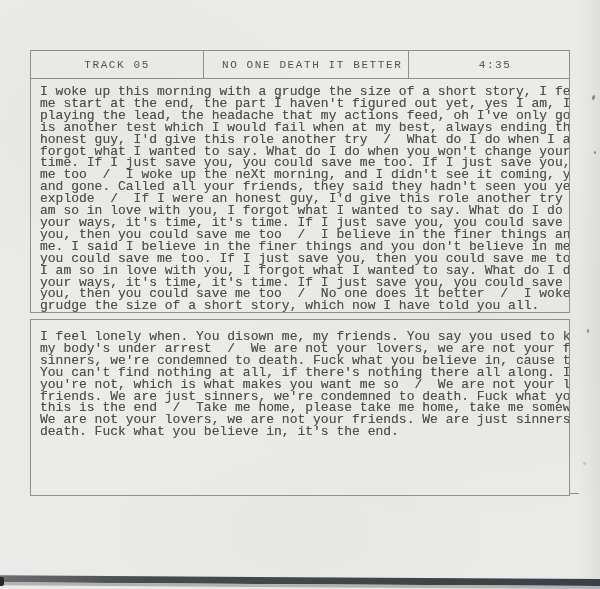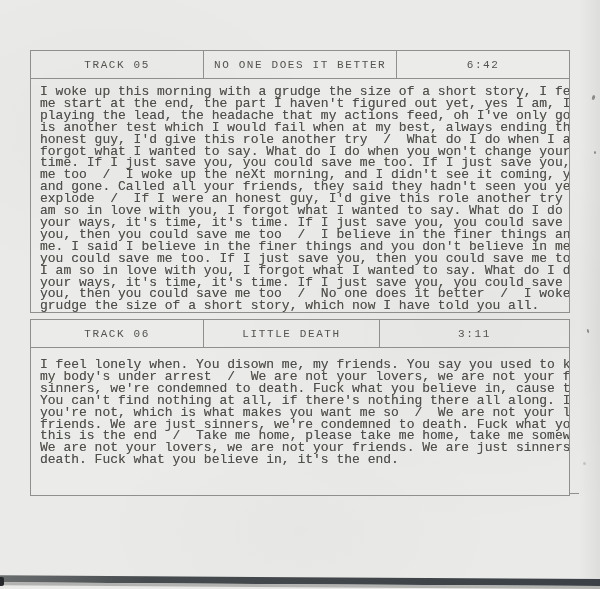--- a/index.html
+++ b/index.html
@@ -21,20 +21,21 @@
     position:absolute;left:30px;width:538px;
     border:1px solid var(--rule,#8f8f8d);
     display:flex;flex-direction:column;
     background:rgba(255,255,255,0.06);
   }
   .track-1{top:50px;height:261px;}
   .track-2{top:319px;height:175px;}
   .hdr{
     display:flex;height:27px;flex:0 0 27px;
     border-bottom:1px solid var(--rule,#8f8f8d);
+    gap:12px;
   }
   .cell{
     display:flex;align-items:center;justify-content:center;
     border-right:1px solid var(--rule,#8f8f8d);
     font-size:11px;letter-spacing:1.6px;
     color:var(--ink-hdr,#55534f);
     overflow:hidden;white-space:nowrap;
   }
   .cell:last-child{border-right:none;}
   .track-1 .c1{flex:0 0 32.0%;} .track-1 .c2{flex:0 0 35.7%;} .track-1 .c3{flex:1;}
@@ -68,22 +69,22 @@
   .speck-d{left:583px;top:462px;width:3px;height:3px;opacity:.4;}
 </style>
 </head>
 <body>
 
 <div class="sheet">
 
   <section class="track track-1">
     <div class="hdr">
       <div class="cell c1">TRACK 05</div>
-      <div class="cell c2">NO ONE DOES IT BETTER</div>
-      <div class="cell c3">6:42</div>
+      <div class="cell c2">NO ONE DEATH IT BETTER</div>
+      <div class="cell c3">4:35</div>
     </div>
     <div class="lyrics">I woke up this morning with a grudge the size of a short story, I feel, I feel so low. Let
 me start at the end, the part I haven't figured out yet, yes I am, I'm moving slow. You are
 playing the lead, the headache that my actions feed, oh I've only got myself to blame. This
 is another test which I would fail when at my best, always ending the same  /  If I were an
 honest guy, I'd give this role another try  /  What do I do when I am so in love with you, I
 forgot what I wanted to say. What do I do when you won't change your ways, it's time, it's
 time. If I just save you, you could save me too. If I just save you, then you could save
 me too  /  I woke up the neXt morning, and I didn't see it coming, your bags were packed
 and gone. Called all your friends, they said they hadn't seen you yet, my head is going to
@@ -93,25 +94,20 @@
 you, then you could save me too  /  I believe in the finer things and you don't believe in
 me. I said I believe in the finer things and you don't believe in me  /  If I just save you,
 you could save me too. If I just save you, then you could save me too  /  What do I do when
 I am so in love with you, I forgot what I wanted to say. What do I do when you won't change
 your ways, it's time, it's time. If I just save you, you could save me too. If I just save
 you, then you could save me too  /  No one does it better  /  I woke up this morning with a
 grudge the size of a short story, which now I have told you all.</div>
   </section>
 
   <section class="track track-2">
-    <div class="hdr">
-      <div class="cell c1">TRACK 06</div>
-      <div class="cell c2">LITTLE DEATH</div>
-      <div class="cell c3">3:11</div>
-    </div>
     <div class="lyrics">I feel lonely when. You disown me, my friends. You say you used to know me then. Now
 my body's under arrest  /  We are not your lovers, we are not your friends. We are just
 sinners, we're condemned to death. Fuck what you believe in, cause this is the end  /
 You can't find nothing at all, if there's nothing there all along. I'm everything that
 you're not, which is what makes you want me so  /  We are not your lovers, we are not your
 friends. We are just sinners, we're condemned to death. Fuck what you believe in, cause
 this is the end  /  Take me home, please take me home, take me somewhere I want to go  /
 We are not your lovers, we are not your friends. We are just sinners, we're condemned to
 death. Fuck what you believe in, it's the end.</div>
   </section>

